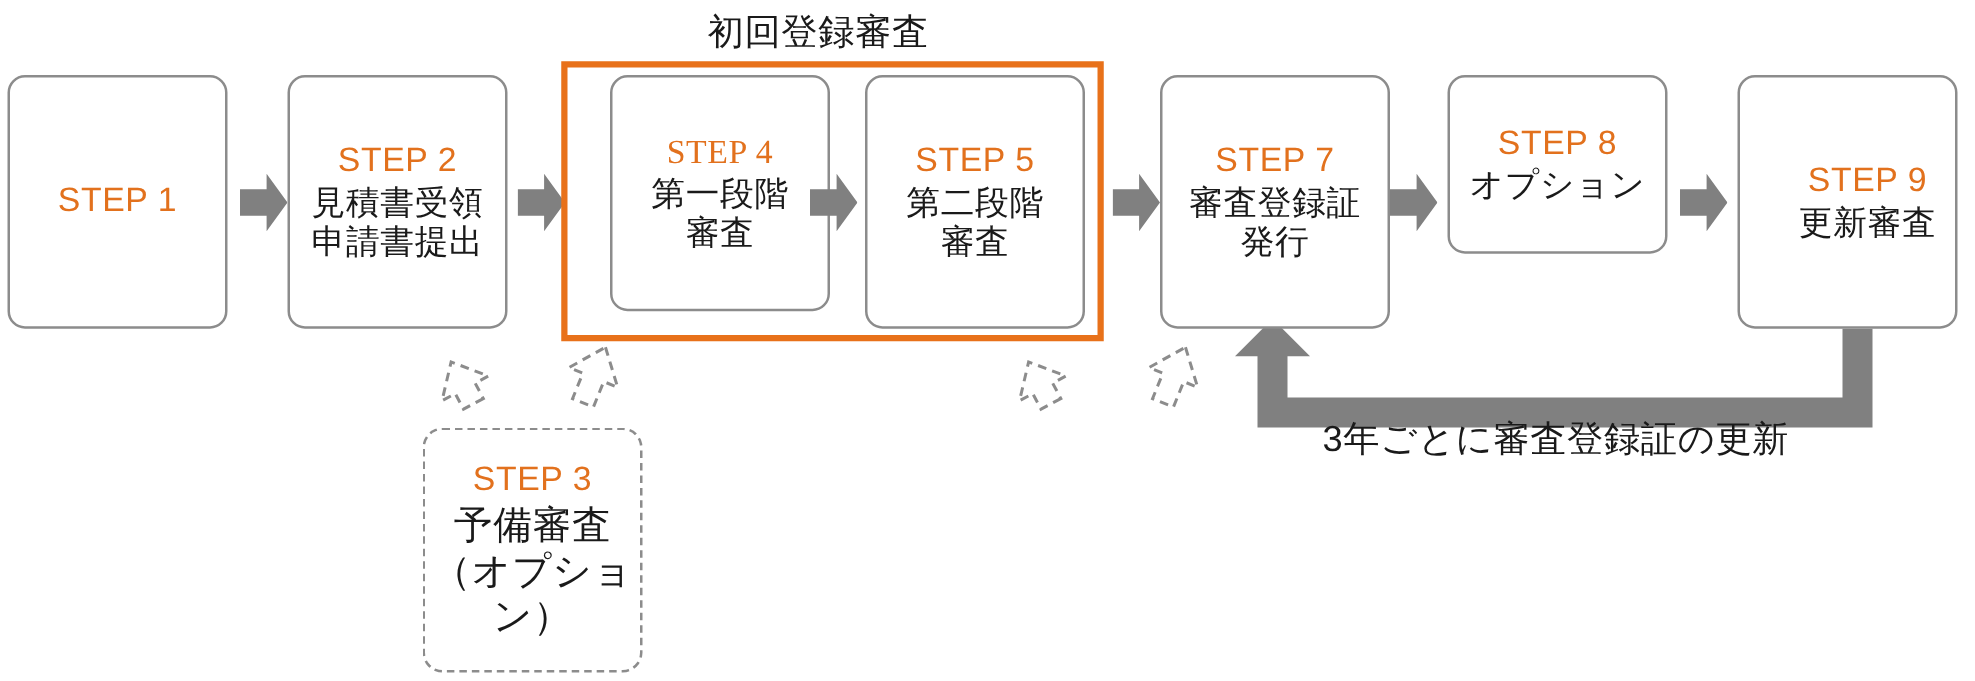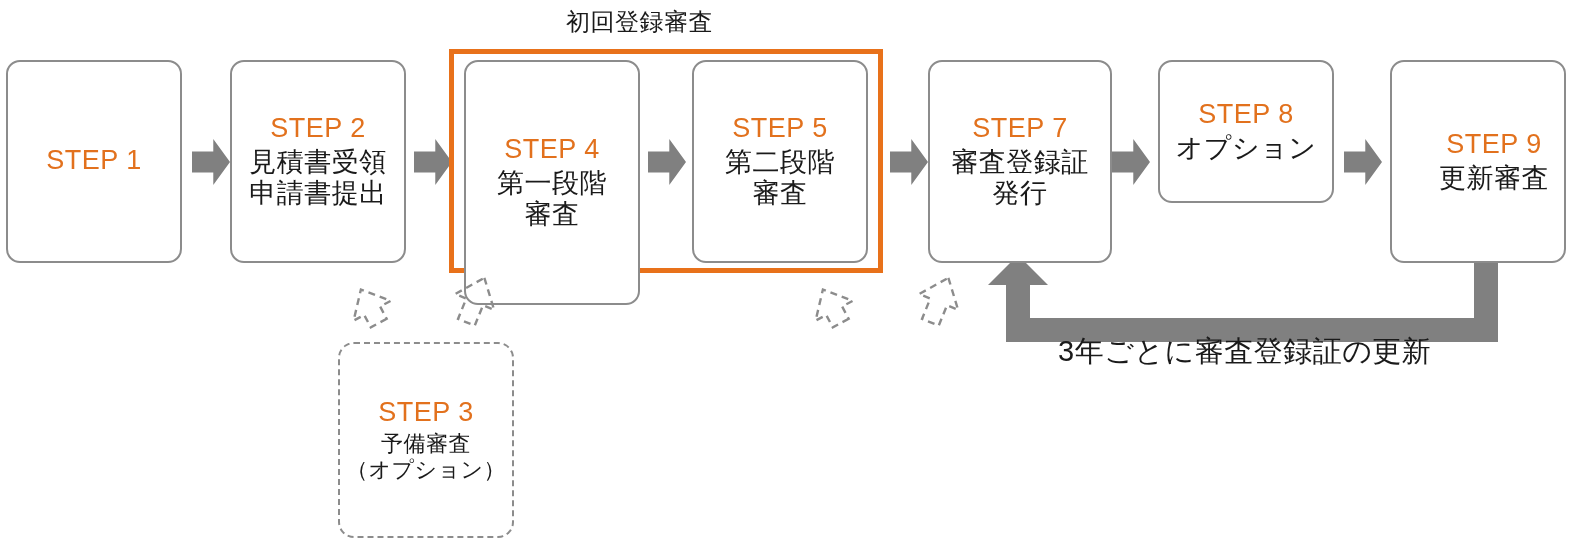--- a/index.html
+++ b/index.html
@@ -35,41 +35,41 @@
     letter-spacing:0.5px;
     white-space:nowrap;
     margin-bottom:2px;
   }
   .step-title{
     color:#1a1a1a;
     font-size:27px;
     white-space:pre-line;
     letter-spacing:0.5px;
   }
-  .step-title.small{font-size:22px;}
+  .step-title.small{font-size:31px;}
 
   
   .arrow-right{
     position:absolute;
     width:38px;height:46px;
     background:#808080;
     clip-path:polygon(0% 27%, 56% 27%, 56% 0%, 100% 50%, 56% 100%, 56% 73%, 0% 73%);
   }
 
   
   .highlight-frame{
     position:absolute;
     box-sizing:border-box;
     border:5px solid #E8711A;
     background:transparent;
   }
   .highlight-caption{
     position:absolute;
     color:#1a1a1a;
-    font-size:24px;
+    font-size:29px;
     white-space:nowrap;
     letter-spacing:0.5px;
   }
 
   
   .dashed-arrow{
     position:absolute;
     width:46px;height:54px;
   }
   .dashed-arrow svg{display:block;overflow:visible;}
@@ -103,21 +103,21 @@
     <div class="step-label">STEP 2</div>
     <div class="step-title">見積書受領
 申請書提出</div>
   </div>
 
   <div class="arrow-right" style="left:414px;top:139px;"></div>
 
   <div class="highlight-frame" style="left:449px;top:49px;width:434px;height:224px;"></div>
   <div class="highlight-caption" style="left:566px;top:6px;">初回登録審査</div>
 
-  <div class="step-box" style="left:464px;top:60px;width:176px;height:245px;">
+  <div class="step-box" style="left:488px;top:60px;width:176px;height:189px;font-family:Liberation Serif, serif;">
     <div class="step-label">STEP 4</div>
     <div class="step-title">第一段階
 審査</div>
   </div>
 
   <div class="arrow-right" style="left:648px;top:139px;"></div>
 
   <div class="step-box" style="left:692px;top:60px;width:176px;height:203px;">
     <div class="step-label">STEP 5</div>
     <div class="step-title">第二段階

